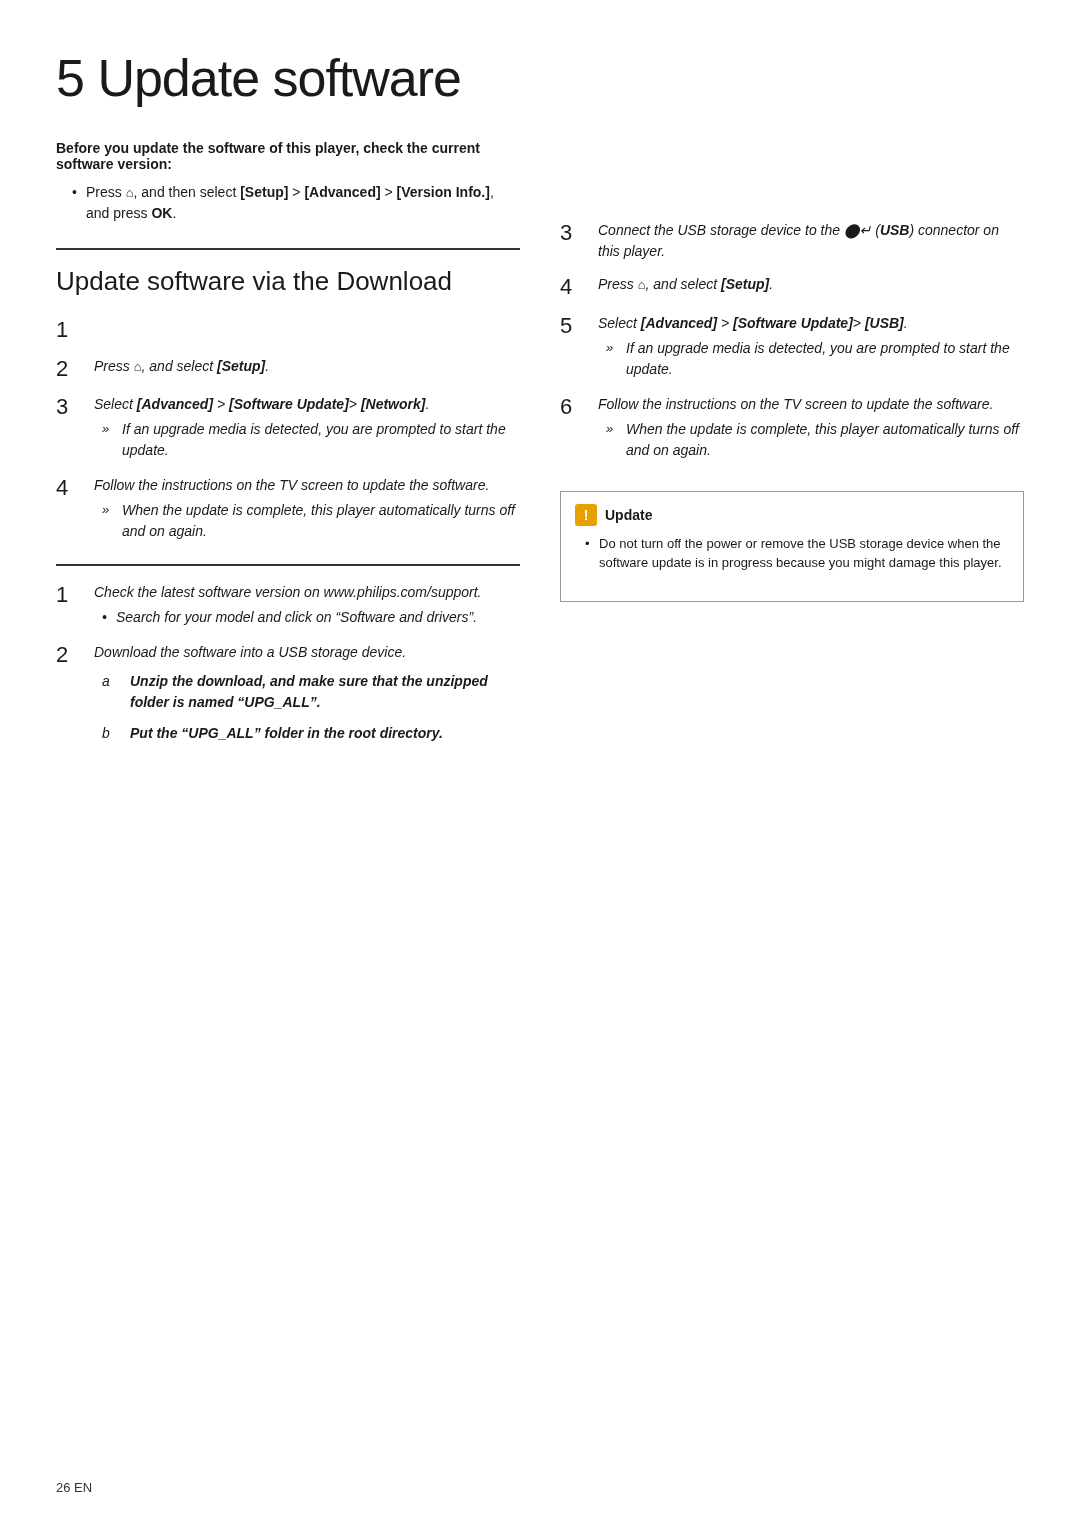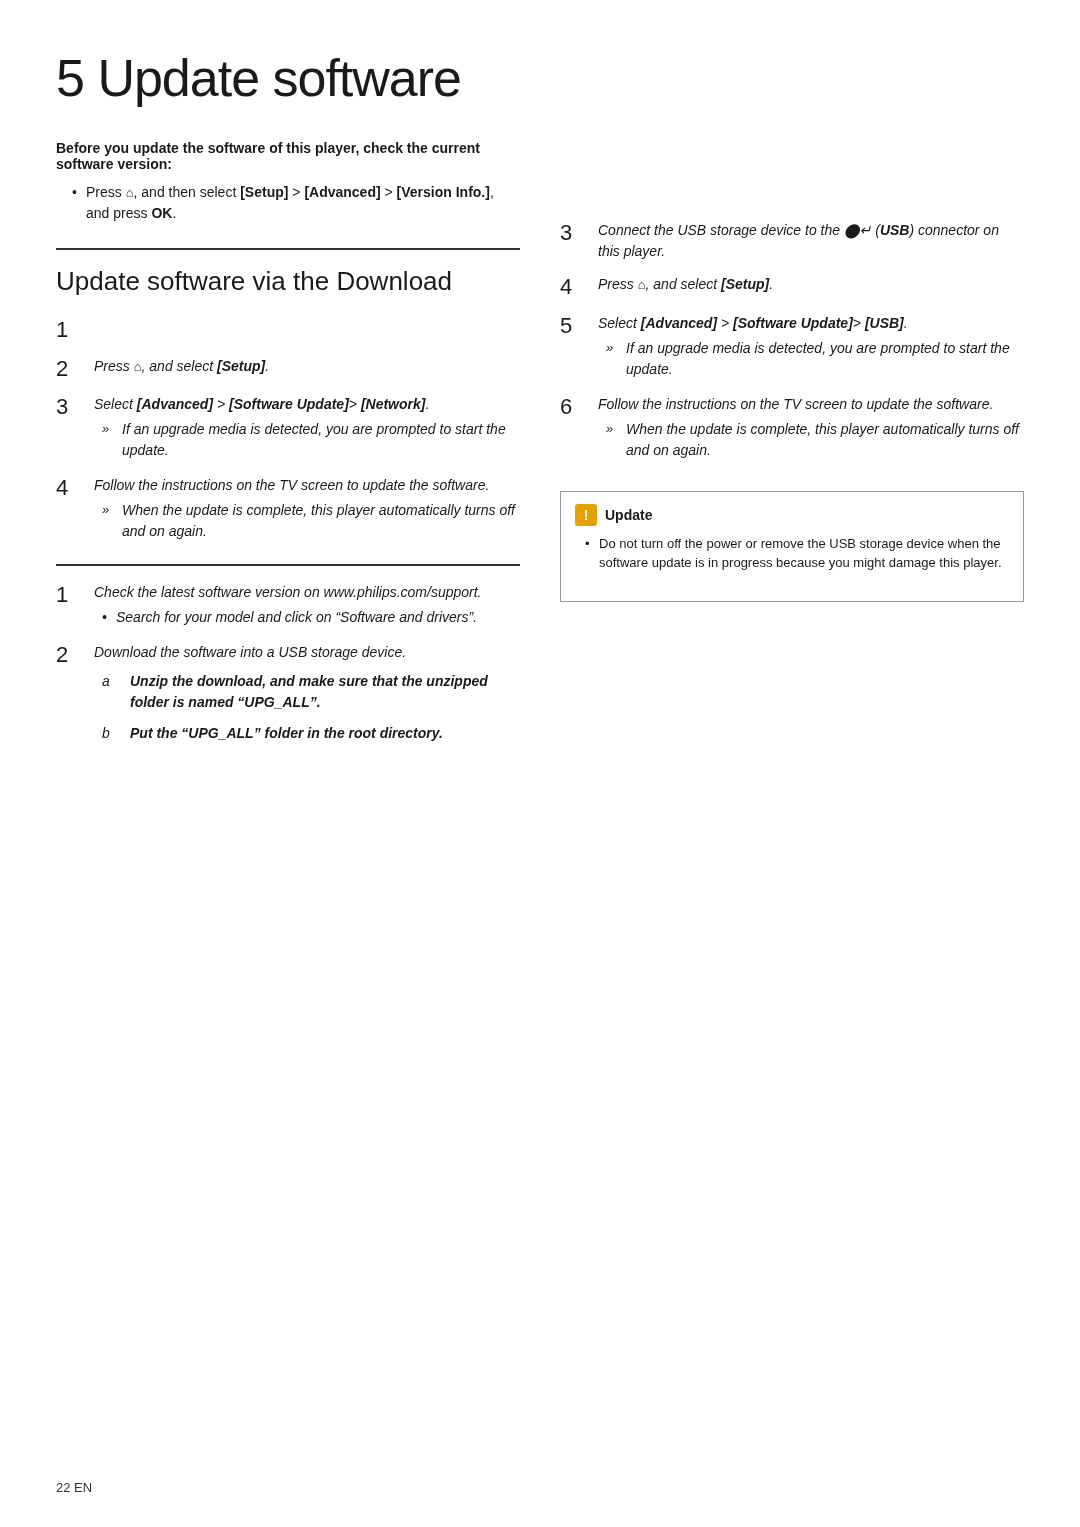--- a/index.html
+++ b/index.html
@@ -358,14 +358,14 @@
       <ul>
         <li>Do not turn off the power or remove the USB storage device when the software update is in progress because you might damage this player.</li>
       </ul>
     </div>
 
   </div>
 
 </div>
 
 <div class="page-footer">
-  <span>22    EN</span>
+  <span>26    EN</span>
 </div>
 
 </body></html>

